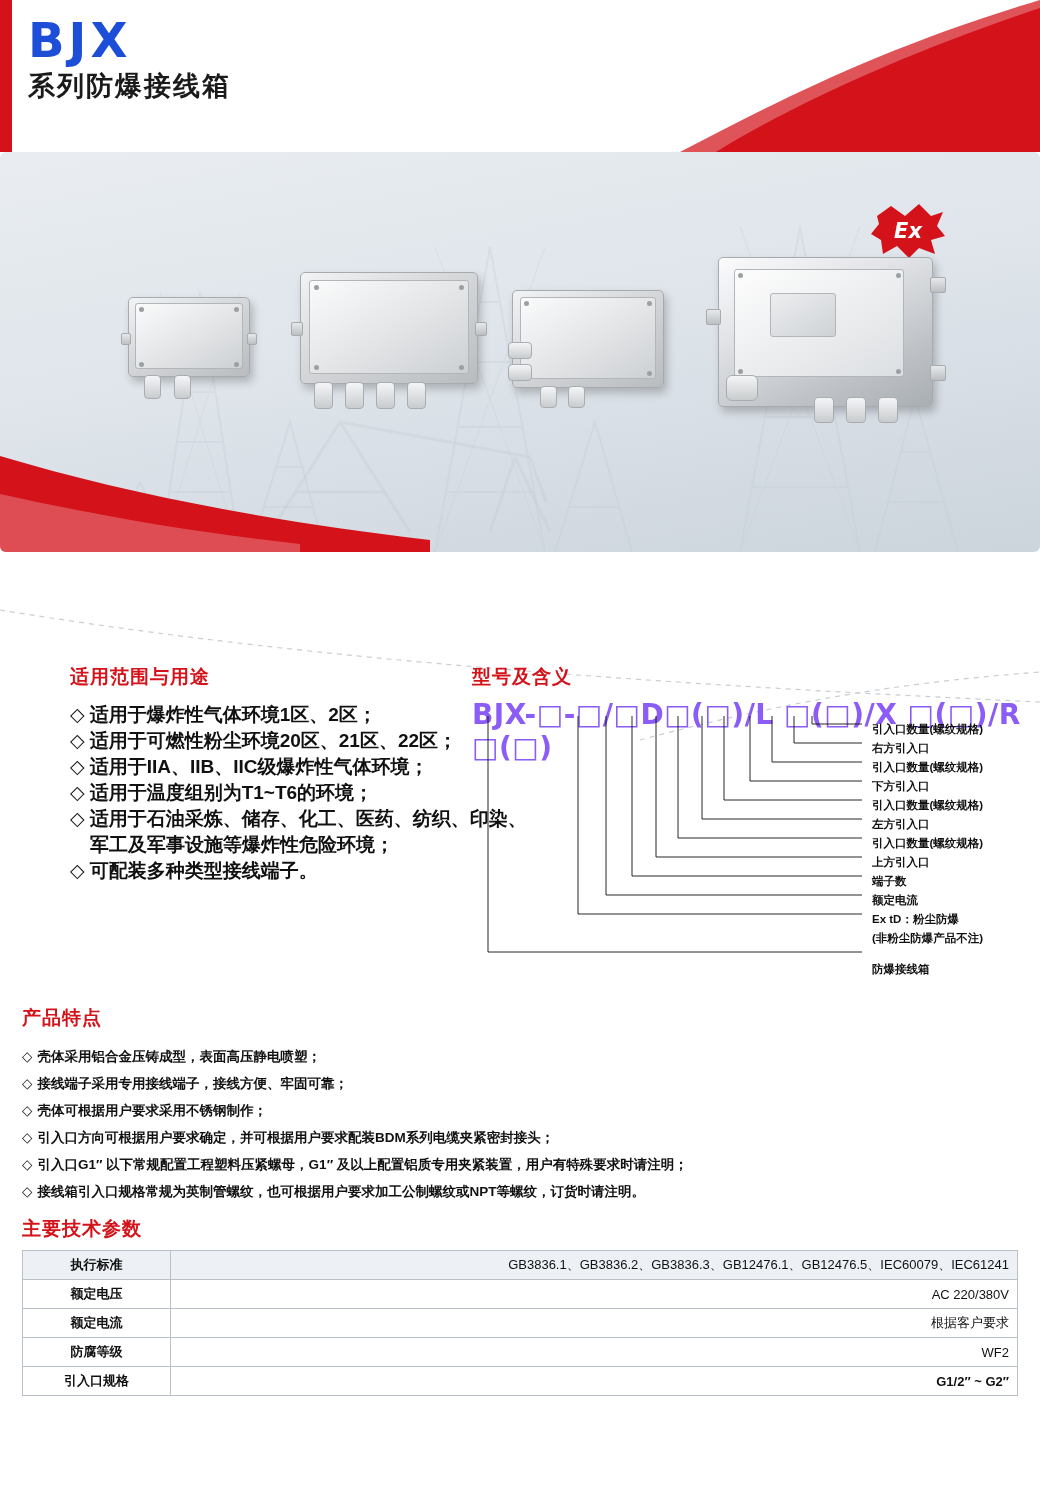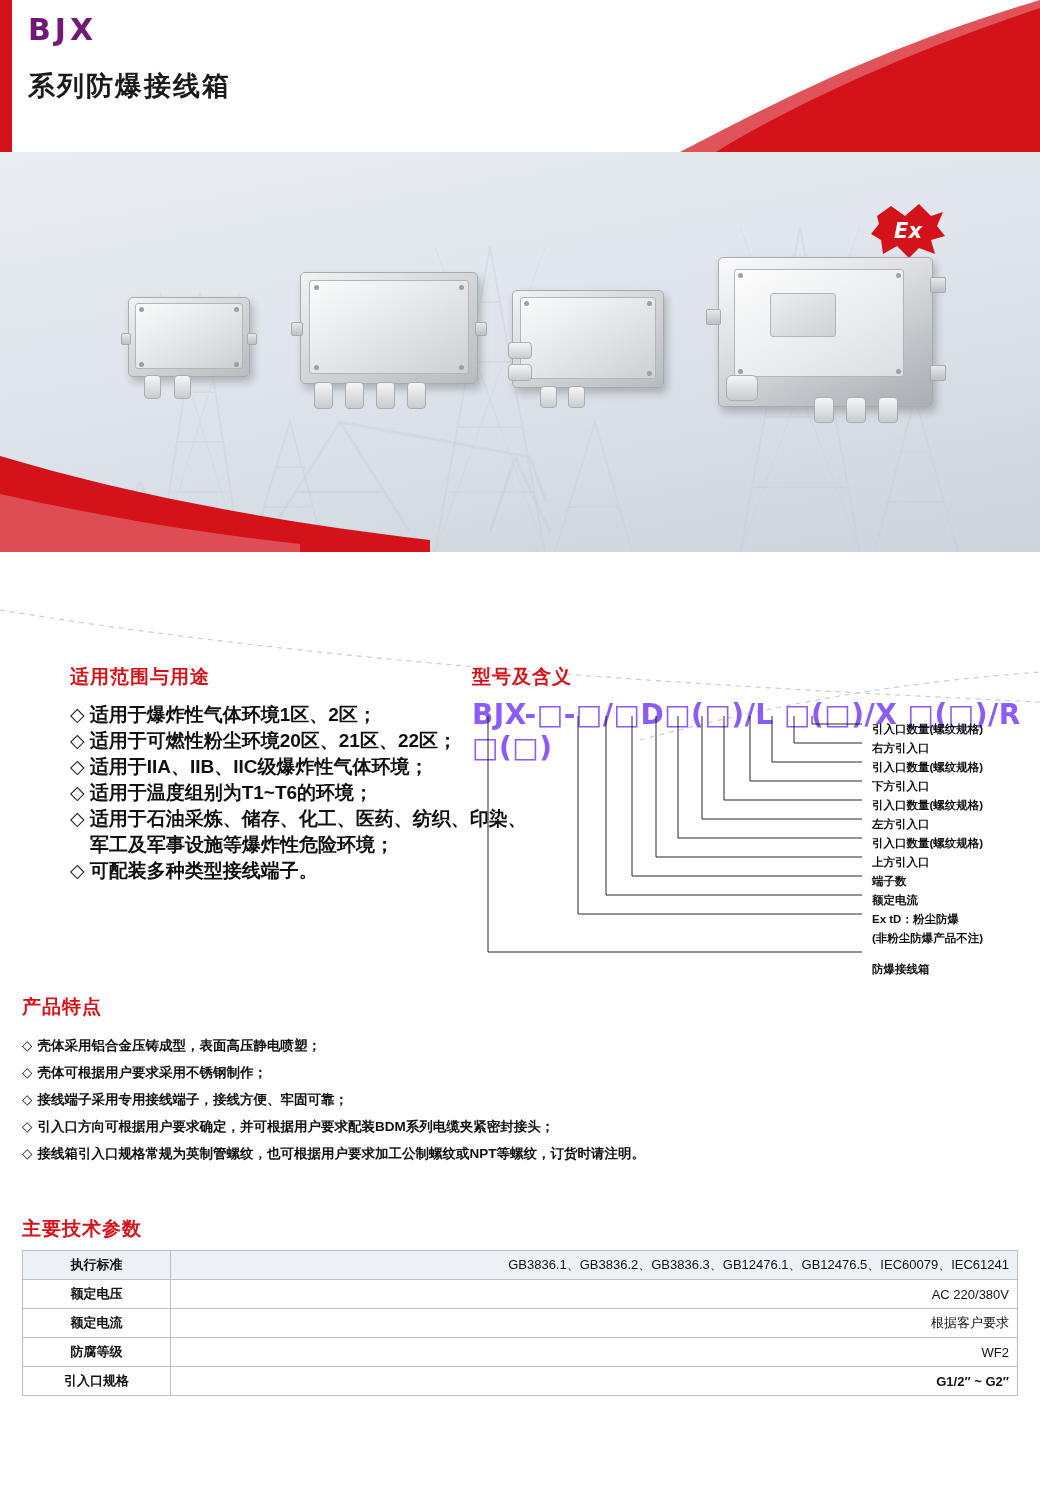--- a/index.html
+++ b/index.html
@@ -26,24 +26,24 @@
   }
   .header-redbar {
     position: absolute;
     top: 0; left: 0;
     width: 12px; height: 152px;
     background: #d3121a;
   }
   .brand-title {
     position: absolute;
     left: 28px; top: 12px;
-    font-size: 30px;
+    font-size: 48px;
     font-weight: bold;
     letter-spacing: 4px;
-    color: #701a75;
+    color: #1d4ed8;
     font-family: "DejaVu Sans", sans-serif;
   }
   .brand-sub {
     position: absolute;
     left: 28px; top: 68px;
     font-size: 27px;
     font-weight: bold;
     letter-spacing: 2px;
     color: #1a1a1a;
   }
@@ -53,20 +53,21 @@
     width: 420px; height: 152px;
   }
 
   
   .hero {
     position: absolute;
     top: 152px; left: 0;
     width: 1040px; height: 400px;
     background: linear-gradient(170deg, #e9edf1 0%, #dfe5eb 45%, #ccd4dc 100%);
     overflow: hidden;
+    border-radius: 6px;
   }
   .rig {
     position: absolute;
     bottom: 0;
     opacity: 0.33;
   }
   .rig svg { display: block; }
 
   .hero-bottom-swoosh {
     position: absolute;
@@ -188,21 +189,21 @@
     font-size: 11.5px;
     line-height: 19px;
     font-weight: bold;
     color: #111;
     white-space: nowrap;
   }
 
   
   .features {
     position: absolute;
-    left: 22px; top: 442px;
+    left: 22px; top: 453px;
     width: 1000px;
   }
   .features .sec-title { display: block; margin-bottom: 12px; }
   .features .bullets li { font-size: 13.5px; line-height: 27px; }
 
   
   .specs {
     position: absolute;
     left: 22px; top: 664px;
     width: 996px;
@@ -410,23 +411,24 @@
       <div>Ex tD：粉尘防爆</div>
       <div>(非粉尘防爆产品不注)</div>
       <div style="margin-top:12px">防爆接线箱</div>
     </div>
   </div>
 
   <div class="features">
     <span class="sec-title">产品特点</span>
     <ul class="bullets">
       <li><span class="dia">◇</span><span>壳体采用铝合金压铸成型，表面高压静电喷塑；</span></li>
+      <li><span class="dia">◇</span><span>接线端子采用专用接线端子，接线方便、牢固可靠；</span></li>
       <li><span class="dia">◇</span><span>壳体可根据用户要求采用不锈钢制作；</span></li>
-      <li><span class="dia">◇</span><span>接线端子采用专用接线端子，接线方便、牢固可靠；</span></li>
       <li><span class="dia">◇</span><span>引入口方向可根据用户要求确定，并可根据用户要求配装BDM系列电缆夹紧密封接头；</span></li>
+      <li><span class="dia">◇</span><span>引入口G1″ 以下常规配置工程塑料压紧螺母，G1″ 及以上配置铝质专用夹紧装置，用户有特殊要求时请注明；</span></li>
       <li><span class="dia">◇</span><span>接线箱引入口规格常规为英制管螺纹，也可根据用户要求加工公制螺纹或NPT等螺纹，订货时请注明。</span></li>
     </ul>
   </div>
 
   <div class="specs">
     <span class="sec-title">主要技术参数</span>
     <table class="spec-table">
       <tbody>
         <tr class="alt">
           <td class="k">执行标准</td>

